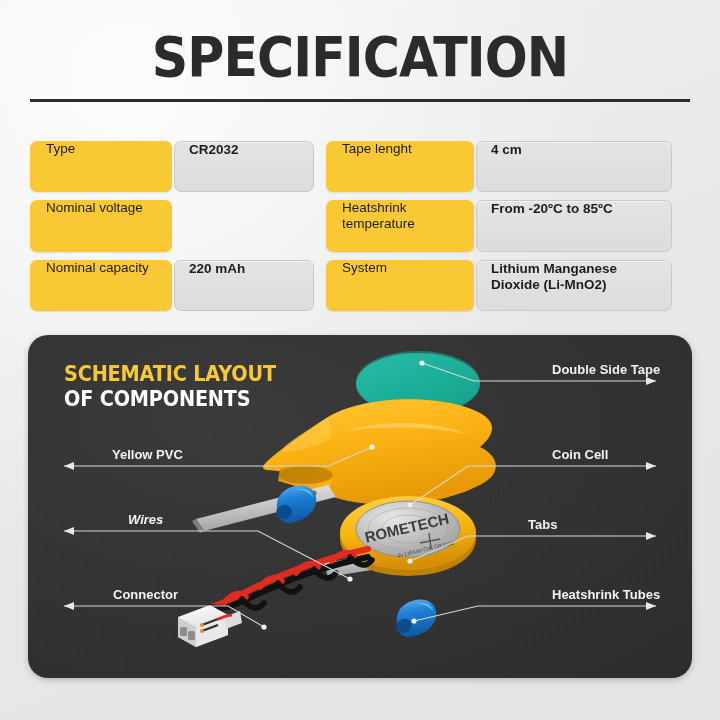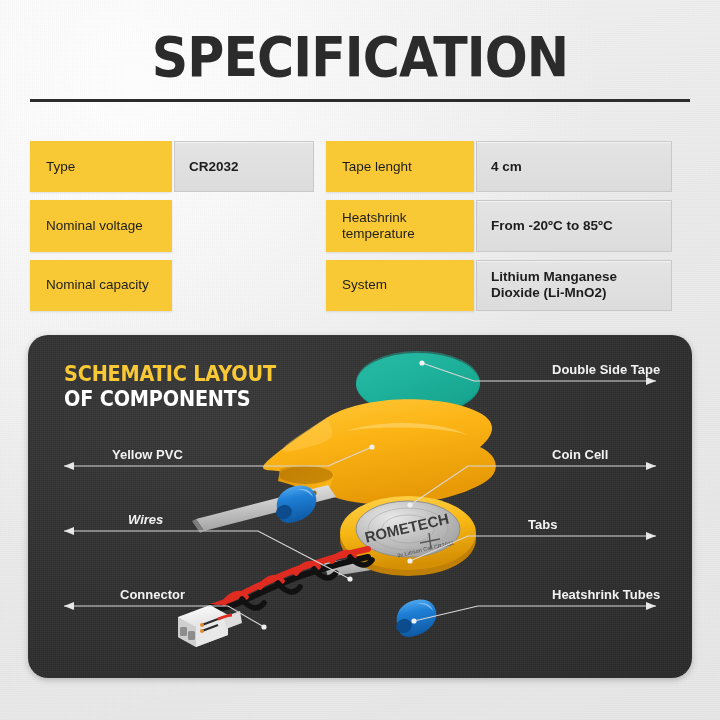--- a/index.html
+++ b/index.html
@@ -72,25 +72,24 @@
     width: 662px;
     height: 170px;
     display: grid;
     grid-template-columns: 142px 142px 12px 148px 198px;
     grid-template-rows: 1fr 1fr 1fr;
     row-gap: 8px;
     z-index: 3;
   }
   .cell {
     display: flex;
-    align-items: center;
     box-sizing: border-box;
     font-size: 13.5px;
     line-height: 16px;
-    border-radius: 0;
+    border-radius: 7px;
   }
   .cell.label {
     background: #f9c935;
     color: #1d1d1d;
     font-weight: 400;
     padding: 0 0 0 16px;
     box-shadow: 0 1px 2px rgba(0,0,0,.10);
   }
   .cell.value {
     background: linear-gradient(180deg, #e4e4e4 0%, #dcdcdc 100%);
@@ -199,20 +198,23 @@
     <div class="spacer"></div>
     <div class="cell label">
       <span class="txt">Heatshrink temperature</span>
       </div>
     <div class="cell value">
       <span class="txt">From -20ºC to 85ºC</span>
       </div>
 
     <div class="cell label">
       <span class="txt">Nominal capacity</span>
+      </div>
+    <div class="cell value">
+      <span class="txt">220 mAh</span>
       </div>
     <div class="spacer"></div>
     <div class="cell label">
       <span class="txt">System</span>
       </div>
     <div class="cell value">
       <span class="txt">Lithium Manganese Dioxide (Li-MnO2)</span>
       </div>
 
   </div>
@@ -391,21 +393,21 @@
         <circle cx="236" cy="292" r="2.6"></circle>
         <circle cx="394" cy="28" r="2.6"></circle>
         <circle cx="382" cy="170" r="2.6"></circle>
         <circle cx="382" cy="226" r="2.6"></circle>
         <circle cx="386" cy="286" r="2.6"></circle>
       </g>
     </svg>
 
     <div class="callout" style="left:36px;  top:112px;">Yellow PVC</div>
     <div class="callout" style="left:52px;  top:177px;font-style:italic;">Wires</div>
-    <div class="callout" style="left:44px;  top:252px;">Connector</div>
+    <div class="callout" style="left:37px;  top:252px;">Connector</div>
 
     <div class="callout" style="left:476px; top:27px;">Double Side Tape</div>
     <div class="callout" style="left:476px; top:112px;">Coin Cell</div>
     <div class="callout" style="left:452px; top:182px;">Tabs</div>
     <div class="callout" style="left:476px; top:252px;">Heatshrink Tubes</div>
 
   </div>
 </div>
 
 </body></html>

